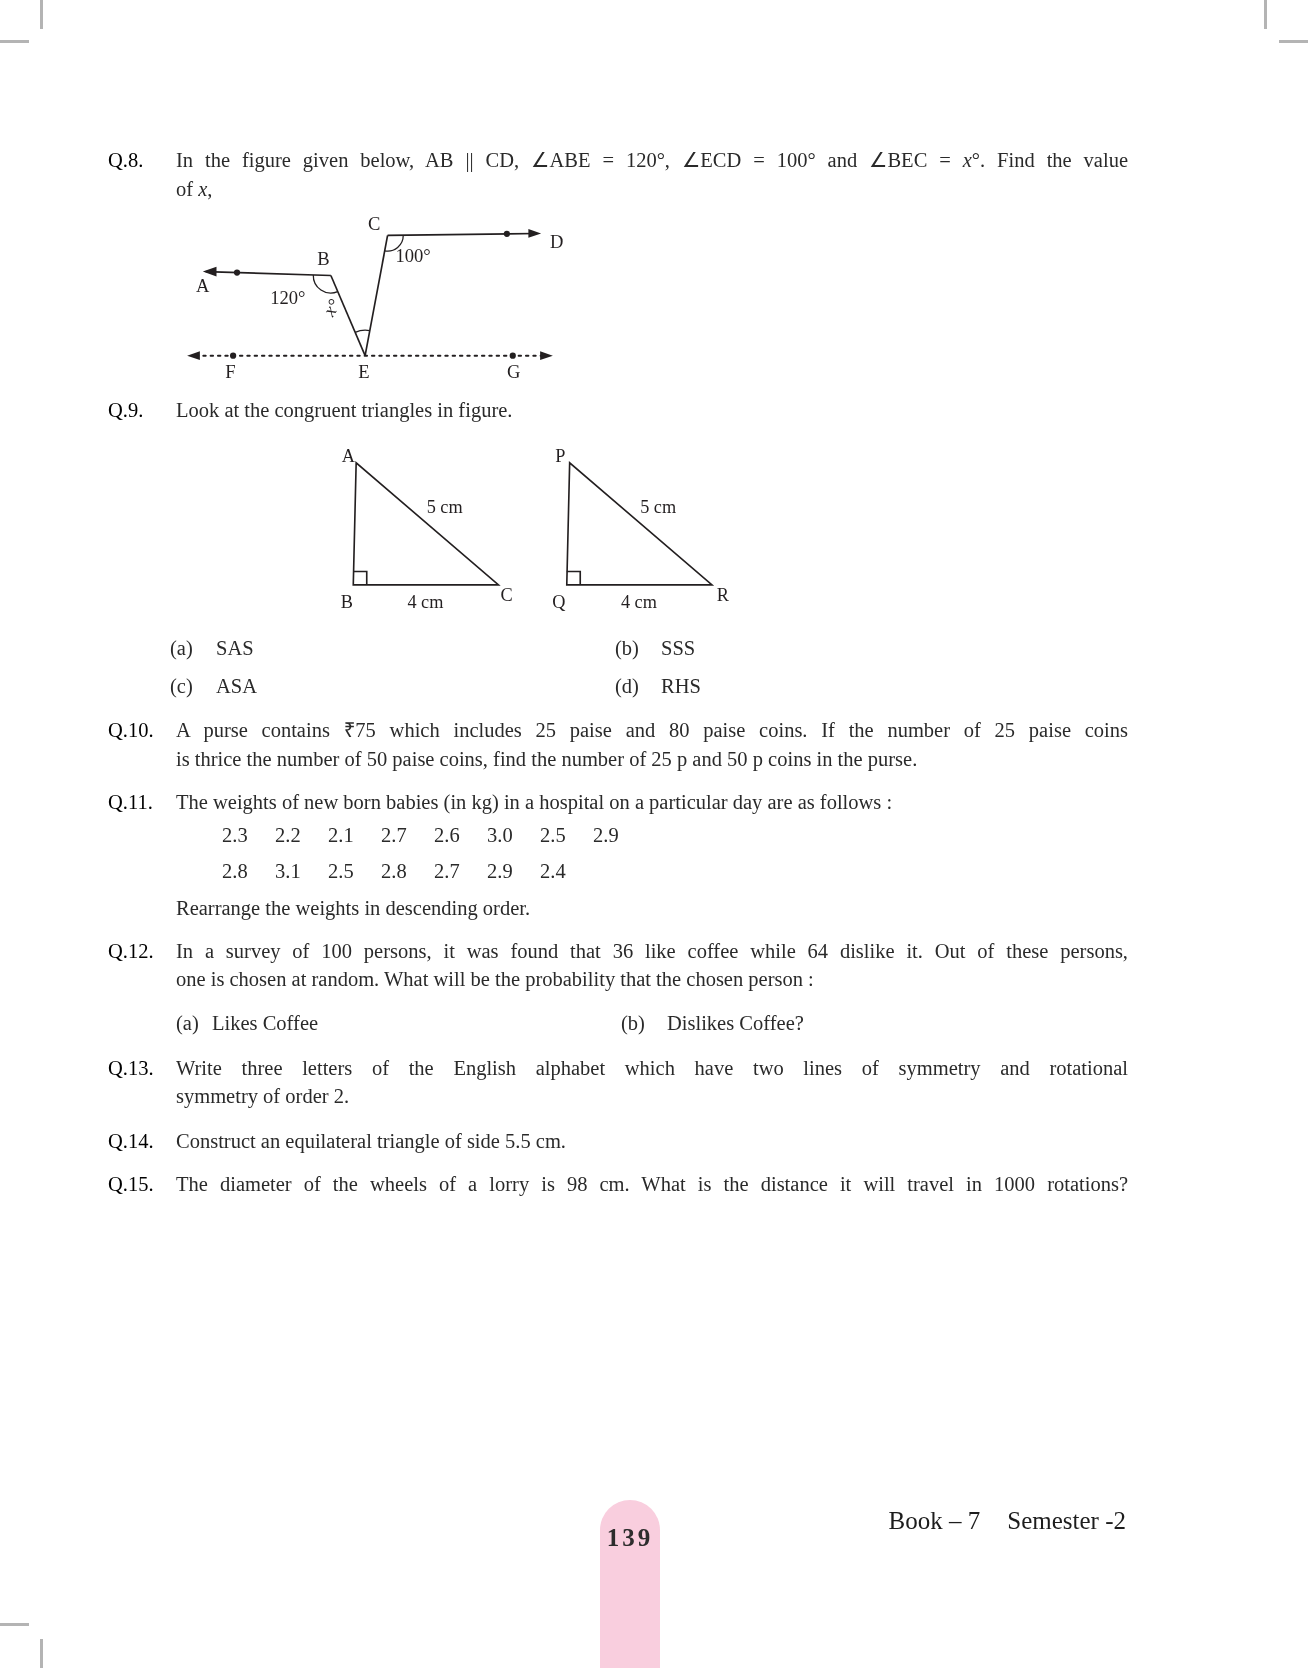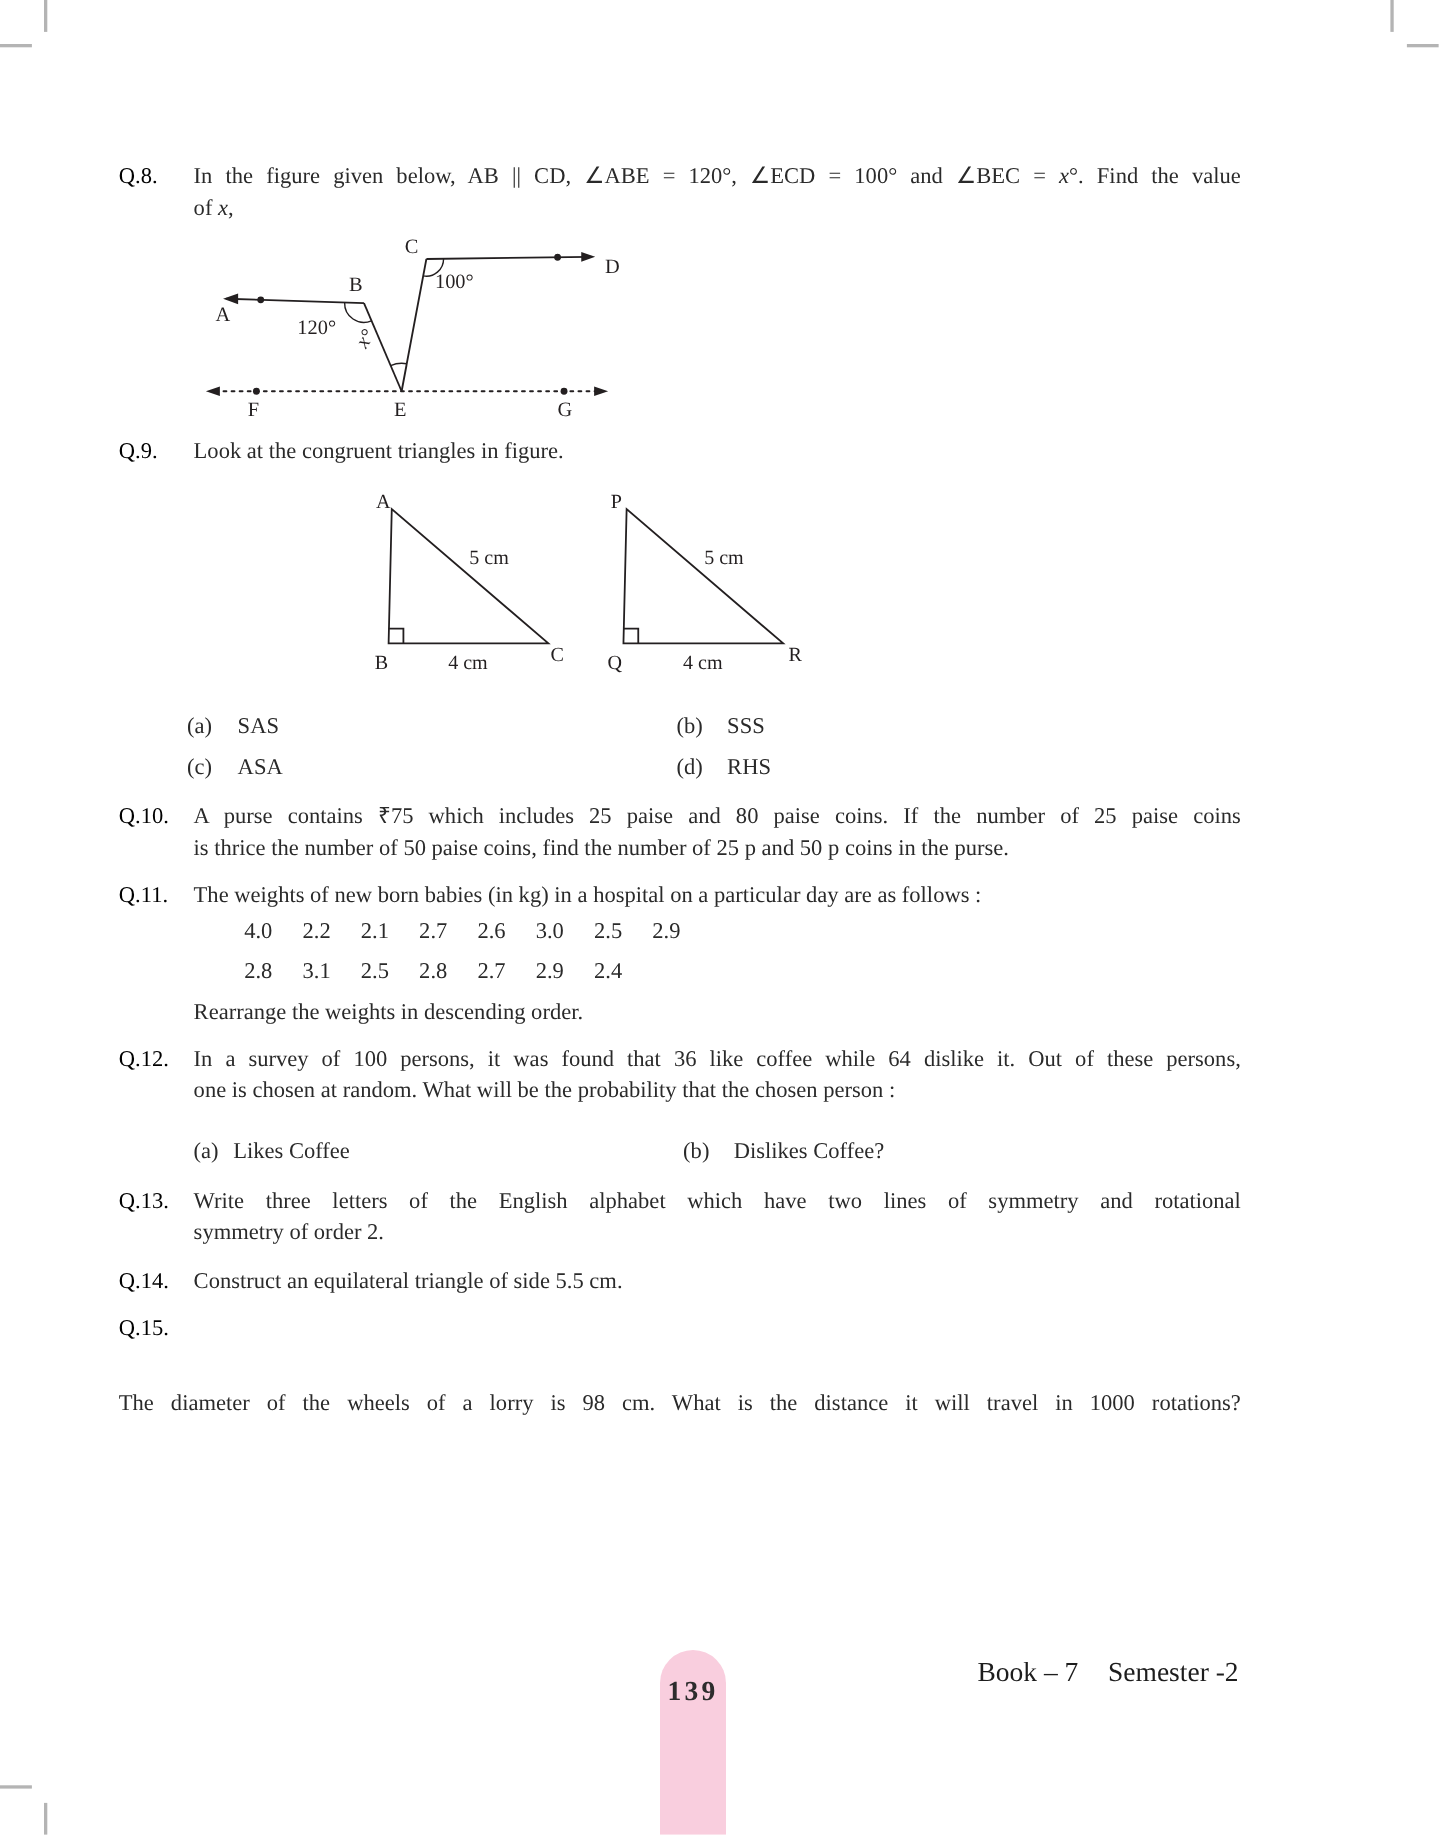--- a/index.html
+++ b/index.html
@@ -26,21 +26,21 @@
   .fig9{display:block;margin:22px 0 0 134px;}
   .figtext{font-size:19px;fill:#231f20;font-family:"Liberation Serif", serif;}
   .figtext.it{font-style:italic;}
   svg .ln{stroke:#231f20;stroke-width:1.7;fill:none;}
   svg .arc{stroke:#231f20;stroke-width:1.3;fill:none;}
   svg .dot{fill:#231f20;}
   svg .arrow{fill:#231f20;}
   svg .dotted{stroke:#231f20;stroke-width:2;fill:none;stroke-dasharray:2.5 5;stroke-linecap:round;}
 
   .condition{margin:26px 0 0 0;}
-  .optrow{display:flex;margin:27px 0 0 -6px;}
+  .optrow{display:flex;margin:15px 0 0 -6px;}
   .optrow + .optrow{margin-top:9px;}
   .optcol{width:445px;}
   .okey{display:inline-block;width:46px;}
   .okey.sm{width:36px;}
 
   .numrow{display:flex;gap:22px;margin:4px 0 8px 46px;}
   .numrow span{min-width:31px;}
   .instruction{margin-top:8px;}
 
   .pill{
@@ -150,21 +150,21 @@
       <div class="jl">A purse contains ₹75 which includes 25 paise and 80 paise coins. If the number of 25 paise coins</div>
       <div>is thrice the number of 50 paise coins, find the number of 25 p and 50 p coins in the purse.</div>
     </div>
   </section>
 
   <section class="q">
     <span class="qlabel">Q.11.</span>
     <div class="qbody">
       <div>The weights of new born babies (in kg) in a hospital on a particular day are as follows :</div>
       <div class="numrow">
-        <span>4.0</span>
+        <span>2.3</span>
           <span>2.2</span>
           <span>2.1</span>
           <span>2.7</span>
           <span>2.6</span>
           <span>3.0</span>
           <span>2.5</span>
           <span>2.9</span>
       </div>
       <div class="numrow">
         <span>2.8</span>
@@ -197,21 +197,21 @@
       <div class="jl">Write three letters of the English alphabet which have two lines of symmetry and rotational</div>
       <div>symmetry of order 2.</div>
     </div>
   </section>
 
   <section class="q" style="margin-top:16px;">
     <span class="qlabel">Q.14.</span>
     <div class="qbody">Construct an equilateral triangle of side 5.5 cm.</div>
   </section>
 
-  <section class="q" style="flex-direction:column;">
+  <section class="q" style="">
     <span class="qlabel">Q.15.</span>
     <div class="qbody jl">The diameter of the wheels of a lorry is 98 cm. What is the distance it will travel in 1000 rotations?</div>
   </section>
 
 </main>
 
 <div class="pill">
   <div class="pagenum">139</div>
 </div>
 <div class="bookline">

